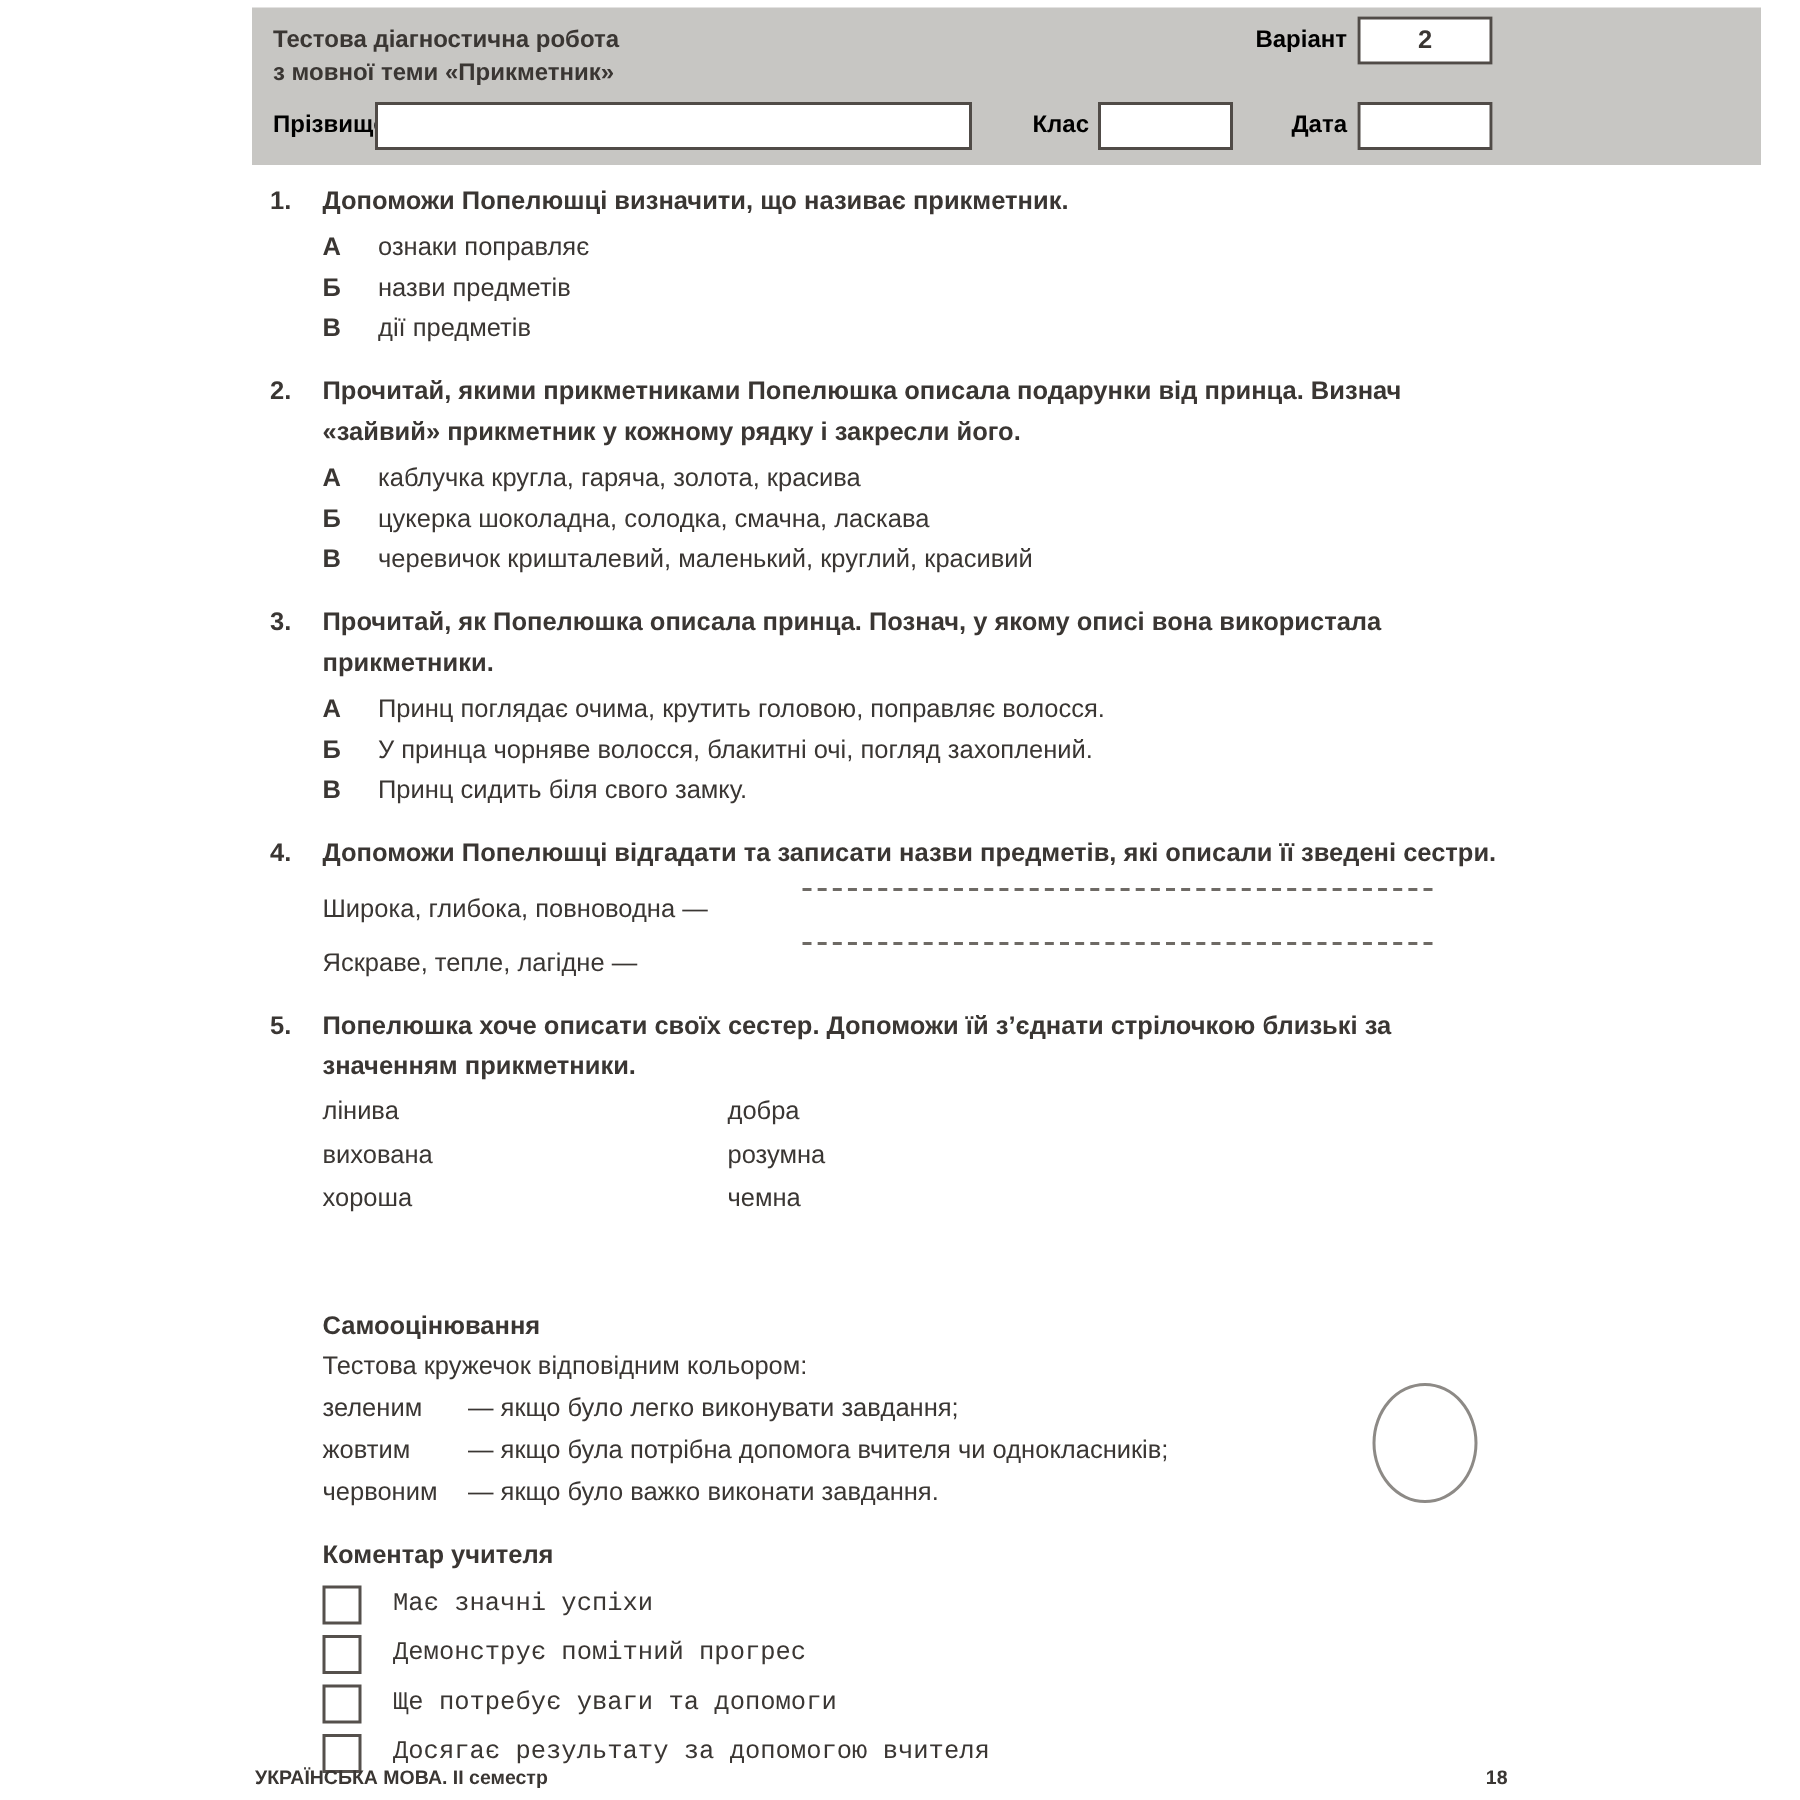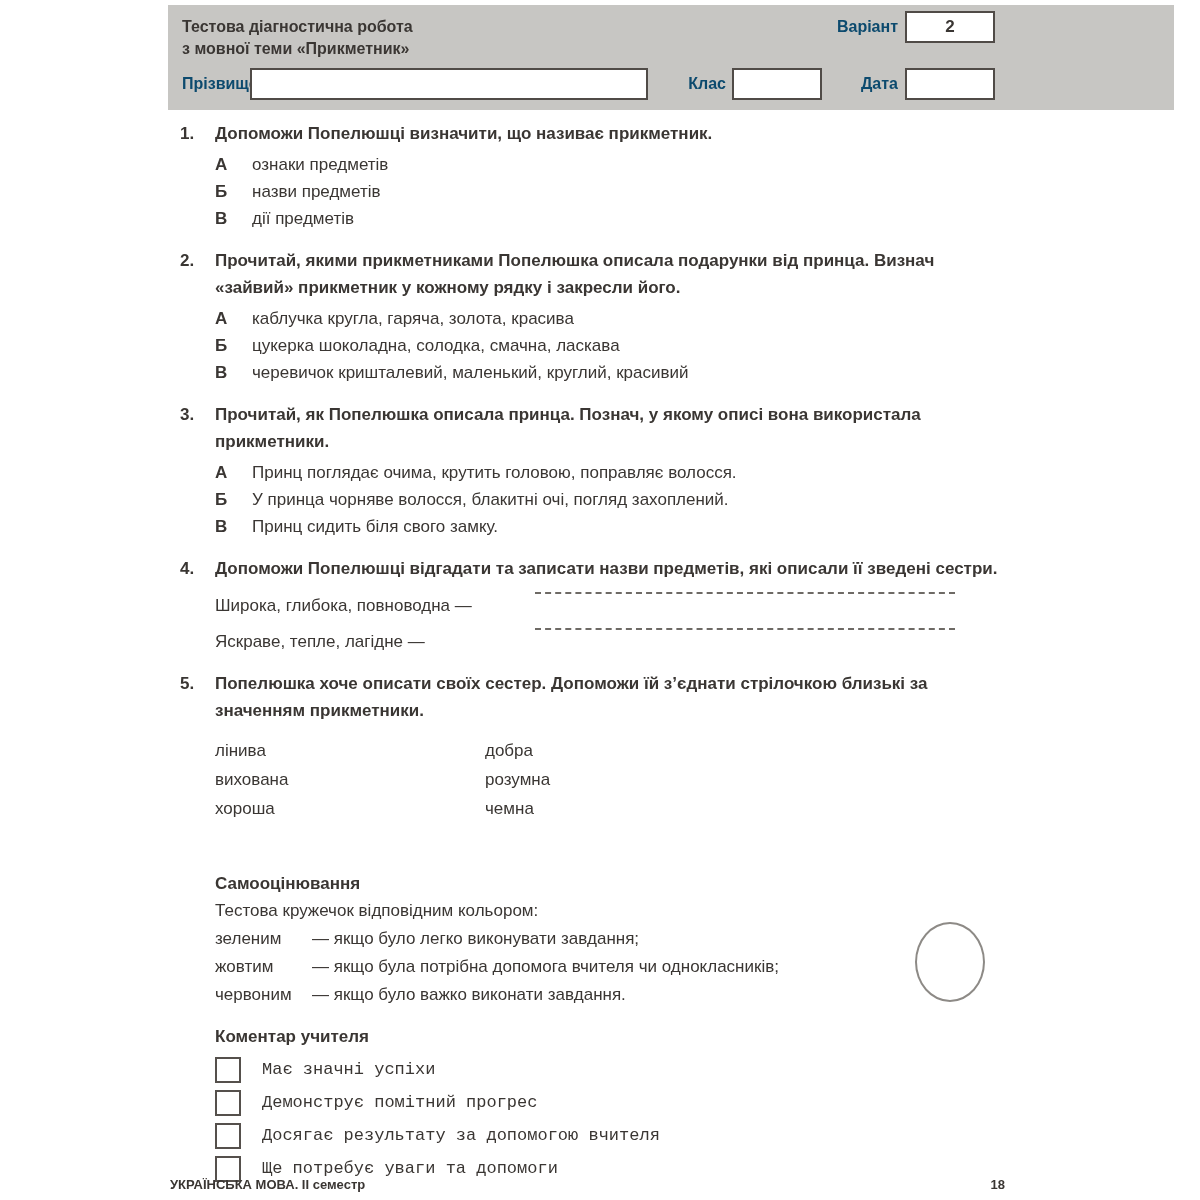--- a/index.html
+++ b/index.html
@@ -6,21 +6,21 @@
   body {
     width:1200px; height:1200px; background:#ffffff; position:relative;
     font-family:"Liberation Sans", sans-serif; color:#3a3633;
     overflow:hidden;
   }
   
   .header-band { position:absolute; left:168px; top:5px; width:1006px; height:105px; background:#c7c6c3; }
   .h-title { position:absolute; left:14px; font-weight:bold; font-size:16px; line-height:22px; color:#3a3633; }
   .h-title1 { top:11px; }
   .h-title2 { top:33px; }
-  .lbl { position:absolute; font-weight:bold; font-size:16px; color:#0c4a6e; }
+  .lbl { position:absolute; font-weight:bold; font-size:16px; color:#000000; }
   .variant-label { left:630px; top:13px; width:100px; text-align:right; }
   .box { position:absolute; background:#ffffff; border:2px solid #504b47; box-sizing:border-box; }
   .variant-box { left:737px; top:6px; width:90px; height:32px; display:flex; align-items:center; justify-content:center; font-weight:bold; font-size:17px; }
   .surname-label { left:14px; top:70px; }
   .surname-box { left:82px; top:63px; width:398px; height:32px; }
   .class-label { left:480px; top:70px; width:78px; text-align:right; }
   .class-box { left:564px; top:63px; width:90px; height:32px; }
   .date-label { left:640px; top:70px; width:90px; text-align:right; }
   .date-box { left:737px; top:63px; width:90px; height:32px; }
 
@@ -31,21 +31,21 @@
   .q-head { display:flex; font-weight:bold; line-height:27px; }
   .q-num { width:35px; flex:none; }
   .q-text { flex:1; }
   .q-opts { margin-top:4px; }
   .opt { display:flex; padding-left:35px; line-height:27px; }
   .opt-letter { width:37px; flex:none; font-weight:bold; }
   .fill-rows { margin-top:10px; padding-left:35px; width:775px; box-sizing:border-box; }
   .fill-row { display:flex; height:36px; align-items:flex-start; }
   .fill-prompt { width:320px; flex:none; line-height:27px; }
   .answer-line { flex:1; border-bottom:2px dashed #6e6a65; margin-bottom:5px; }
-  .match-rows { margin-top:12px; padding-left:35px; }
+  .match-rows { margin-top:2px; padding-left:35px; }
   .match-row { display:flex; line-height:29px; }
   .match-left { width:270px; flex:none; }
 
   
   .sa-section { position:absolute; left:215px; top:870px; width:700px; font-size:17px; }
   .sec-title { font-weight:bold; line-height:27px; }
   .sa-instruction { line-height:28px; }
   .sa-row { display:flex; line-height:28px; }
   .sa-color { width:97px; flex:none; }
   .assessment-circle { position:absolute; left:915px; top:922px; width:70px; height:80px; border:2px solid #8d8a86; border-radius:50%; box-sizing:border-box; background:#ffffff; }
@@ -81,21 +81,21 @@
 <div class="content">
 
   <div class="q">
     <div class="q-head">
       <span class="q-num">1.</span>
       <span class="q-text">Допоможи Попелюшці визначити, що називає прикметник.</span>
     </div>
     <div class="q-opts">
       <div class="opt">
         <span class="opt-letter">А</span>
-        <span>ознаки предметів</span>
+        <span>ознаки поправляє</span>
       </div>
       <div class="opt">
         <span class="opt-letter">Б</span>
         <span>назви предметів</span>
       </div>
       <div class="opt">
         <span class="opt-letter">В</span>
         <span>дії предметів</span>
       </div>
     </div>
@@ -206,23 +206,23 @@
     <div class="tc-row">
       <span class="checkbox"></span>
       <span>Має значні успіхи</span>
     </div>
     <div class="tc-row">
       <span class="checkbox"></span>
       <span>Демонструє помітний прогрес</span>
     </div>
     <div class="tc-row">
       <span class="checkbox"></span>
+      <span>Ще потребує уваги та допомоги</span>
+    </div>
+    <div class="tc-row">
+      <span class="checkbox"></span>
       <span>Досягає результату за допомогою вчителя</span>
-    </div>
-    <div class="tc-row">
-      <span class="checkbox"></span>
-      <span>Ще потребує уваги та допомоги</span>
     </div>
   </div>
 </div>
 
 <div class="footer-left">УКРАЇНСЬКА МОВА. ІІ семестр</div>
 <div class="footer-page">18</div>
 
 </body></html>

